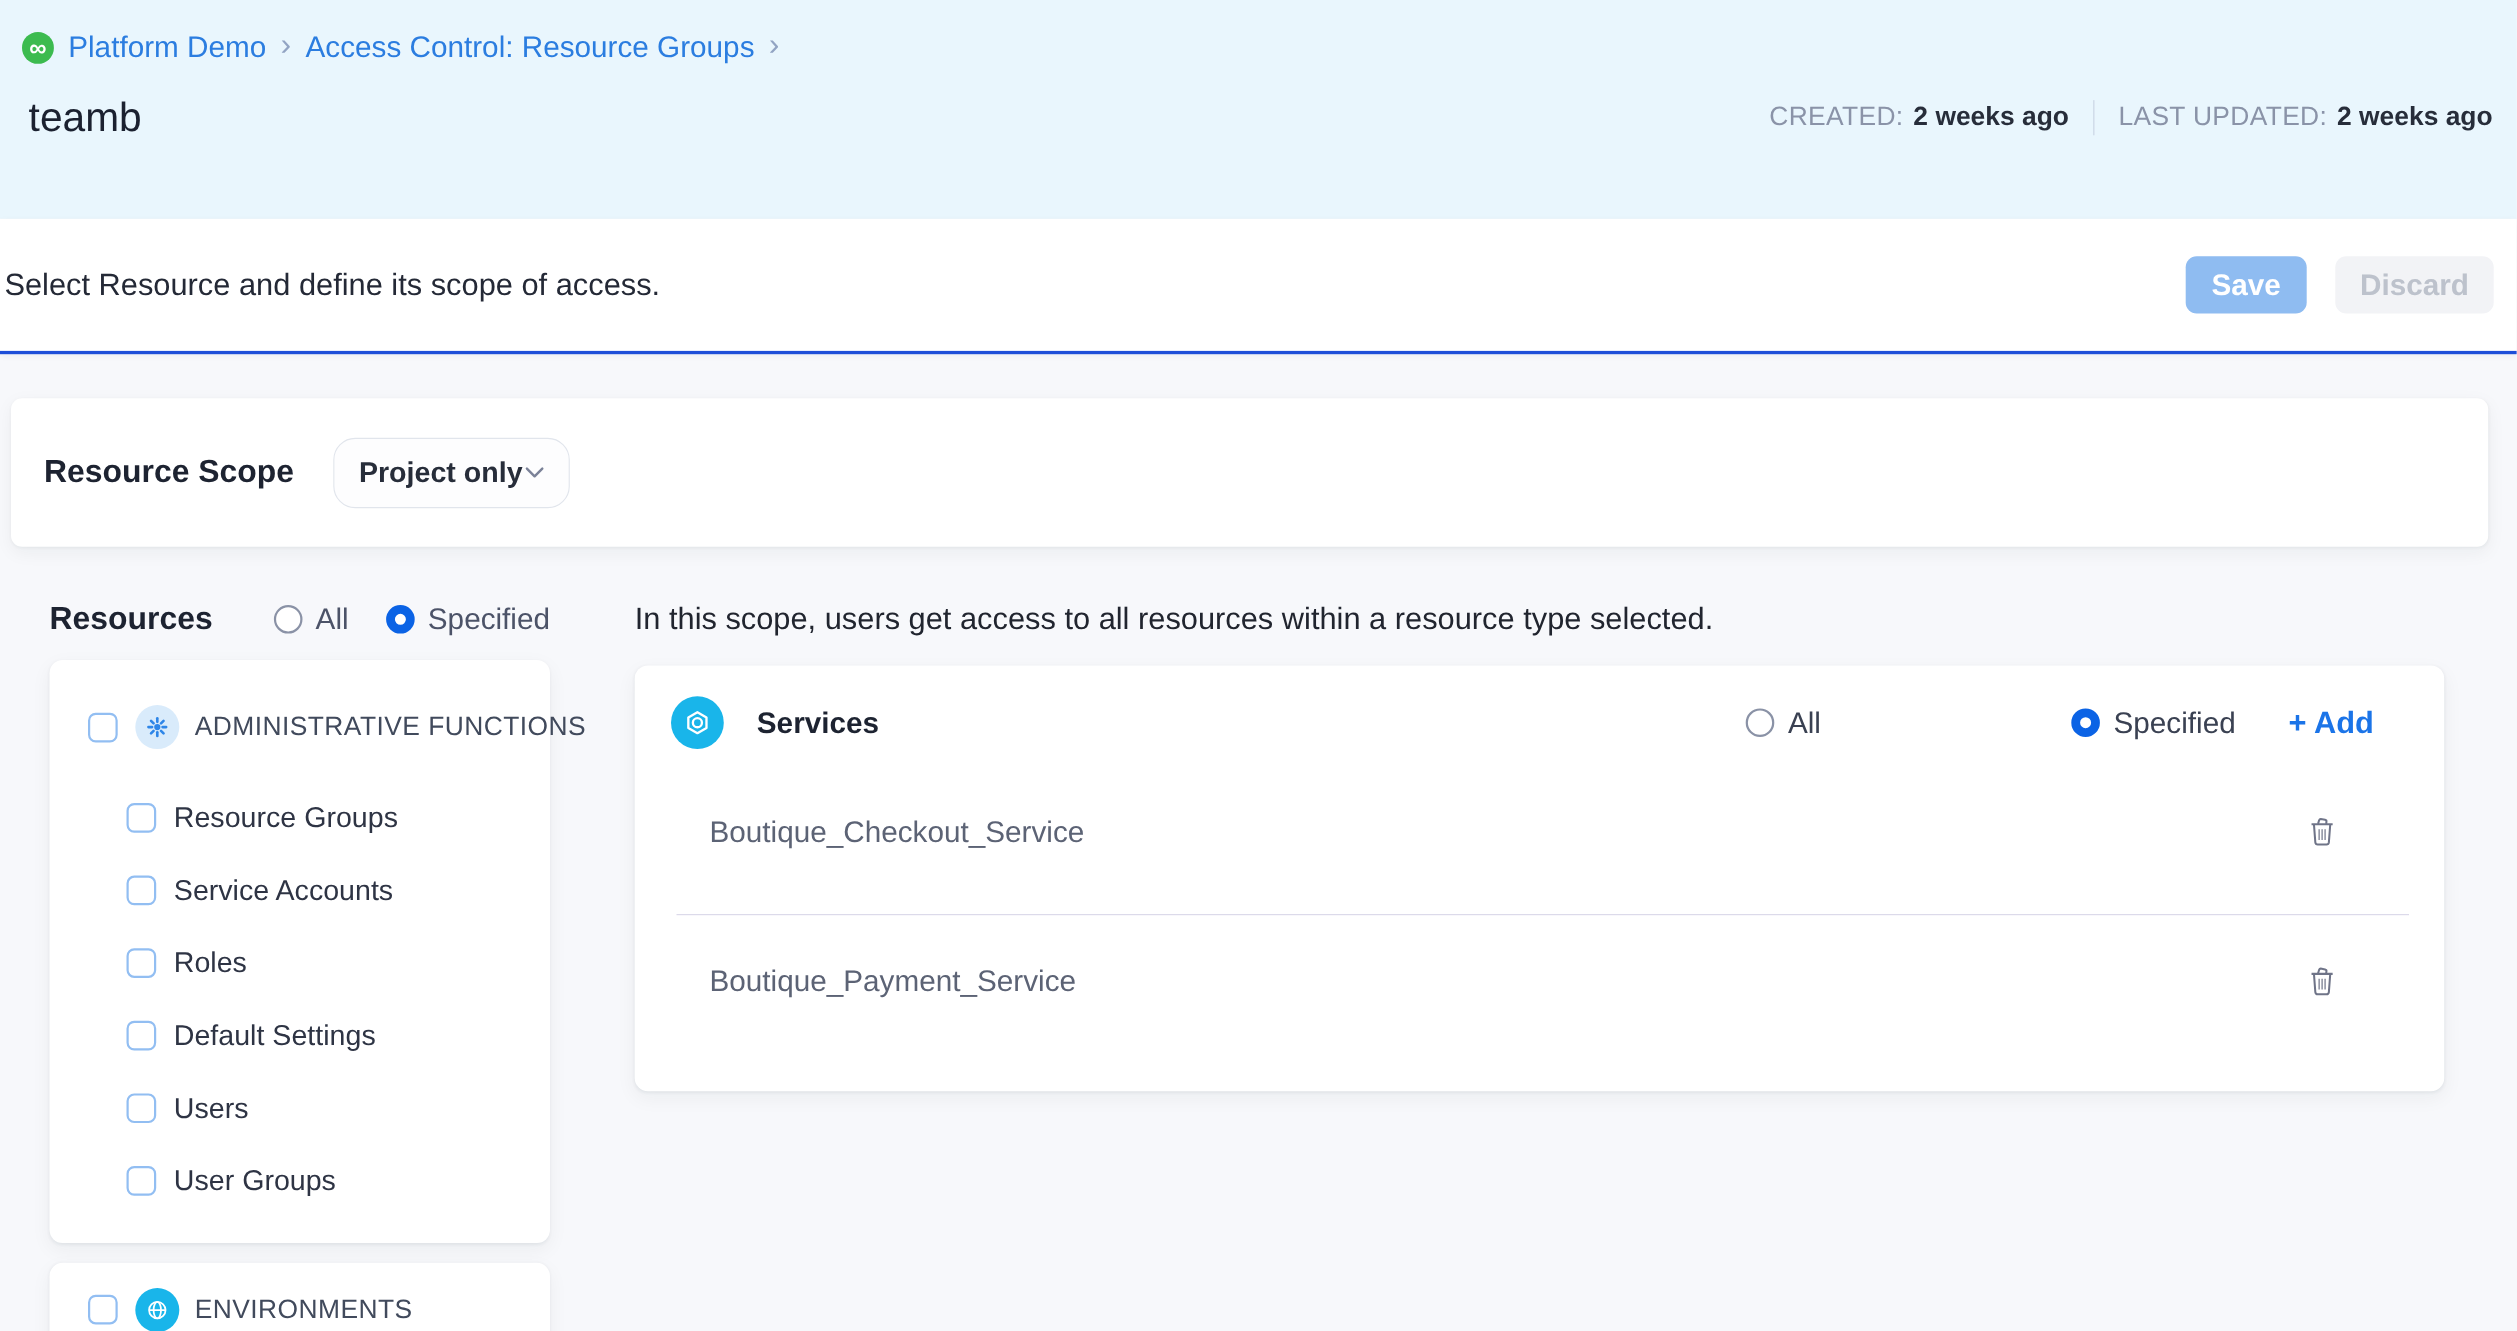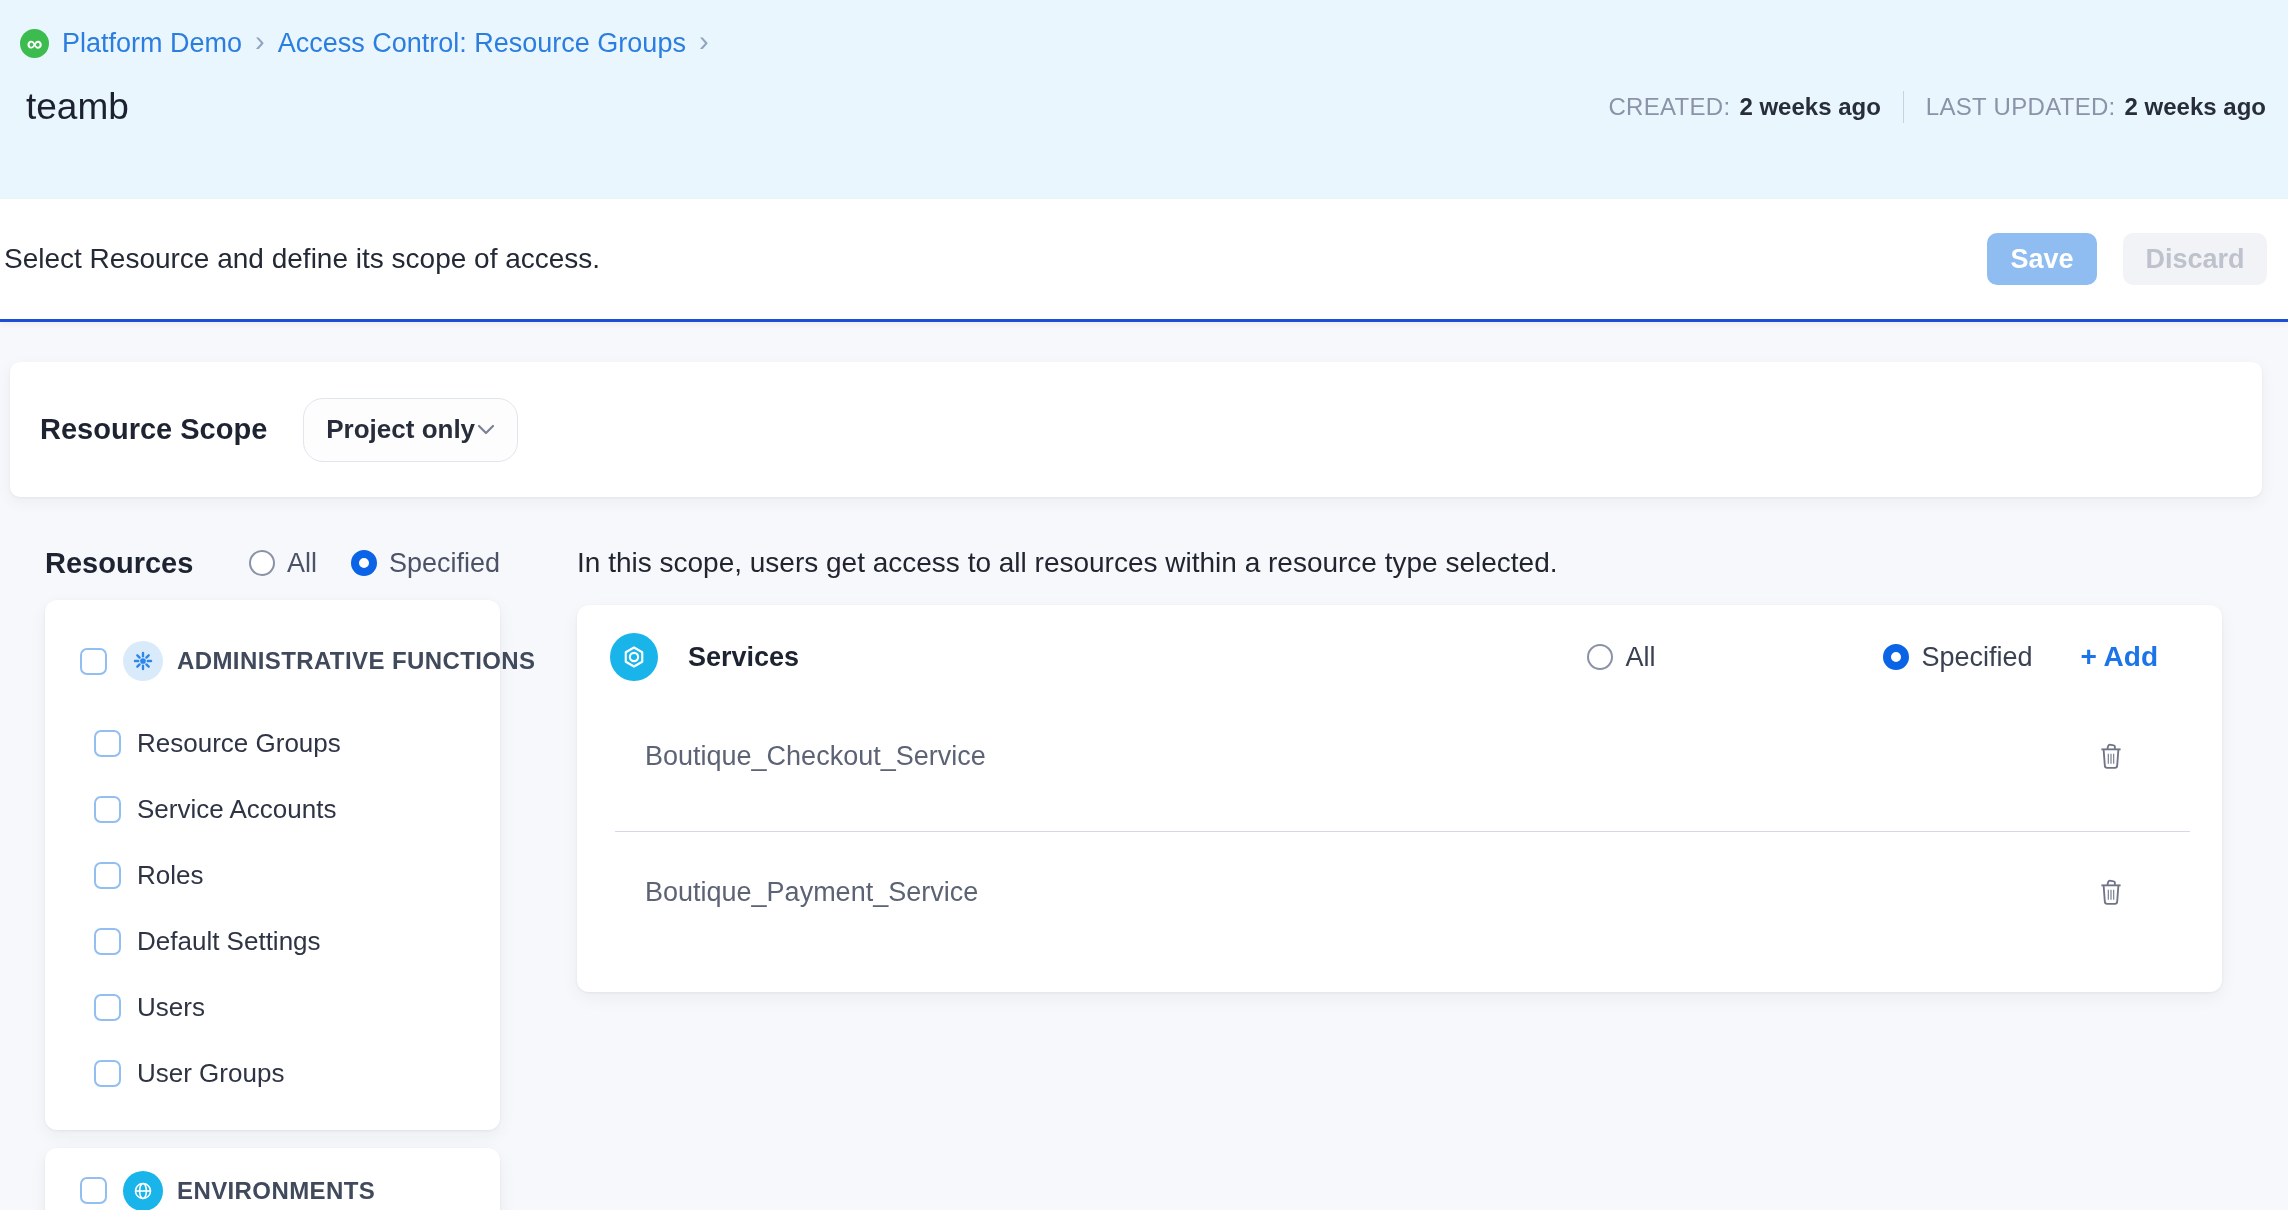--- a/index.html
+++ b/index.html
@@ -71,22 +71,22 @@
   .res-card {
     margin-top:15px; background:#fff; border-radius:12px;
     box-shadow:0 1px 3px rgba(24,30,48,.06), 0 6px 18px rgba(24,30,48,.05);
     padding:12px 0 24px;
   }
   .group-row { height:98px; display:flex; align-items:center; padding-left:35px; }
   .checkbox { width:27px; height:27px; border:2px solid #92BEF2; border-radius:7px; background:#fff; flex-shrink:0; cursor:pointer; }
   .group-icon { margin-left:16px; width:40px; height:40px; border-radius:50%; display:flex; align-items:center; justify-content:center; flex-shrink:0; }
   .group-icon.admin { background:#D9EBFB; }
   .group-icon.env { background:#19B5EA; }
-  .group-label { margin-left:14px; font-size:24px; font-weight:700; color:#414A5C; letter-spacing:.4px; white-space:nowrap; }
-  .sub-row { height:66px; display:flex; align-items:center; padding-left:49px; }
+  .group-label { margin-left:14px; font-size:24px; font-weight:400; color:#414A5C; letter-spacing:.4px; white-space:nowrap; }
+  .sub-row { height:66px; display:flex; align-items:center; padding-left:70px; }
   .sub-label { margin-left:16px; font-size:26px; color:#2E3444; }
   .env-card { margin-top:18px; padding:0 0 40px; }
   .env-card .group-row { height:85px; }
 
   
   .right-col { flex:1; padding:0 66px 0 39px; }
   .scope-note { font-size:28px; color:#21252F; margin-top:6px; }
   .svc-card {
     margin-top:26px; background:#fff; border-radius:12px;
     box-shadow:0 1px 3px rgba(24,30,48,.06), 0 6px 18px rgba(24,30,48,.05);

